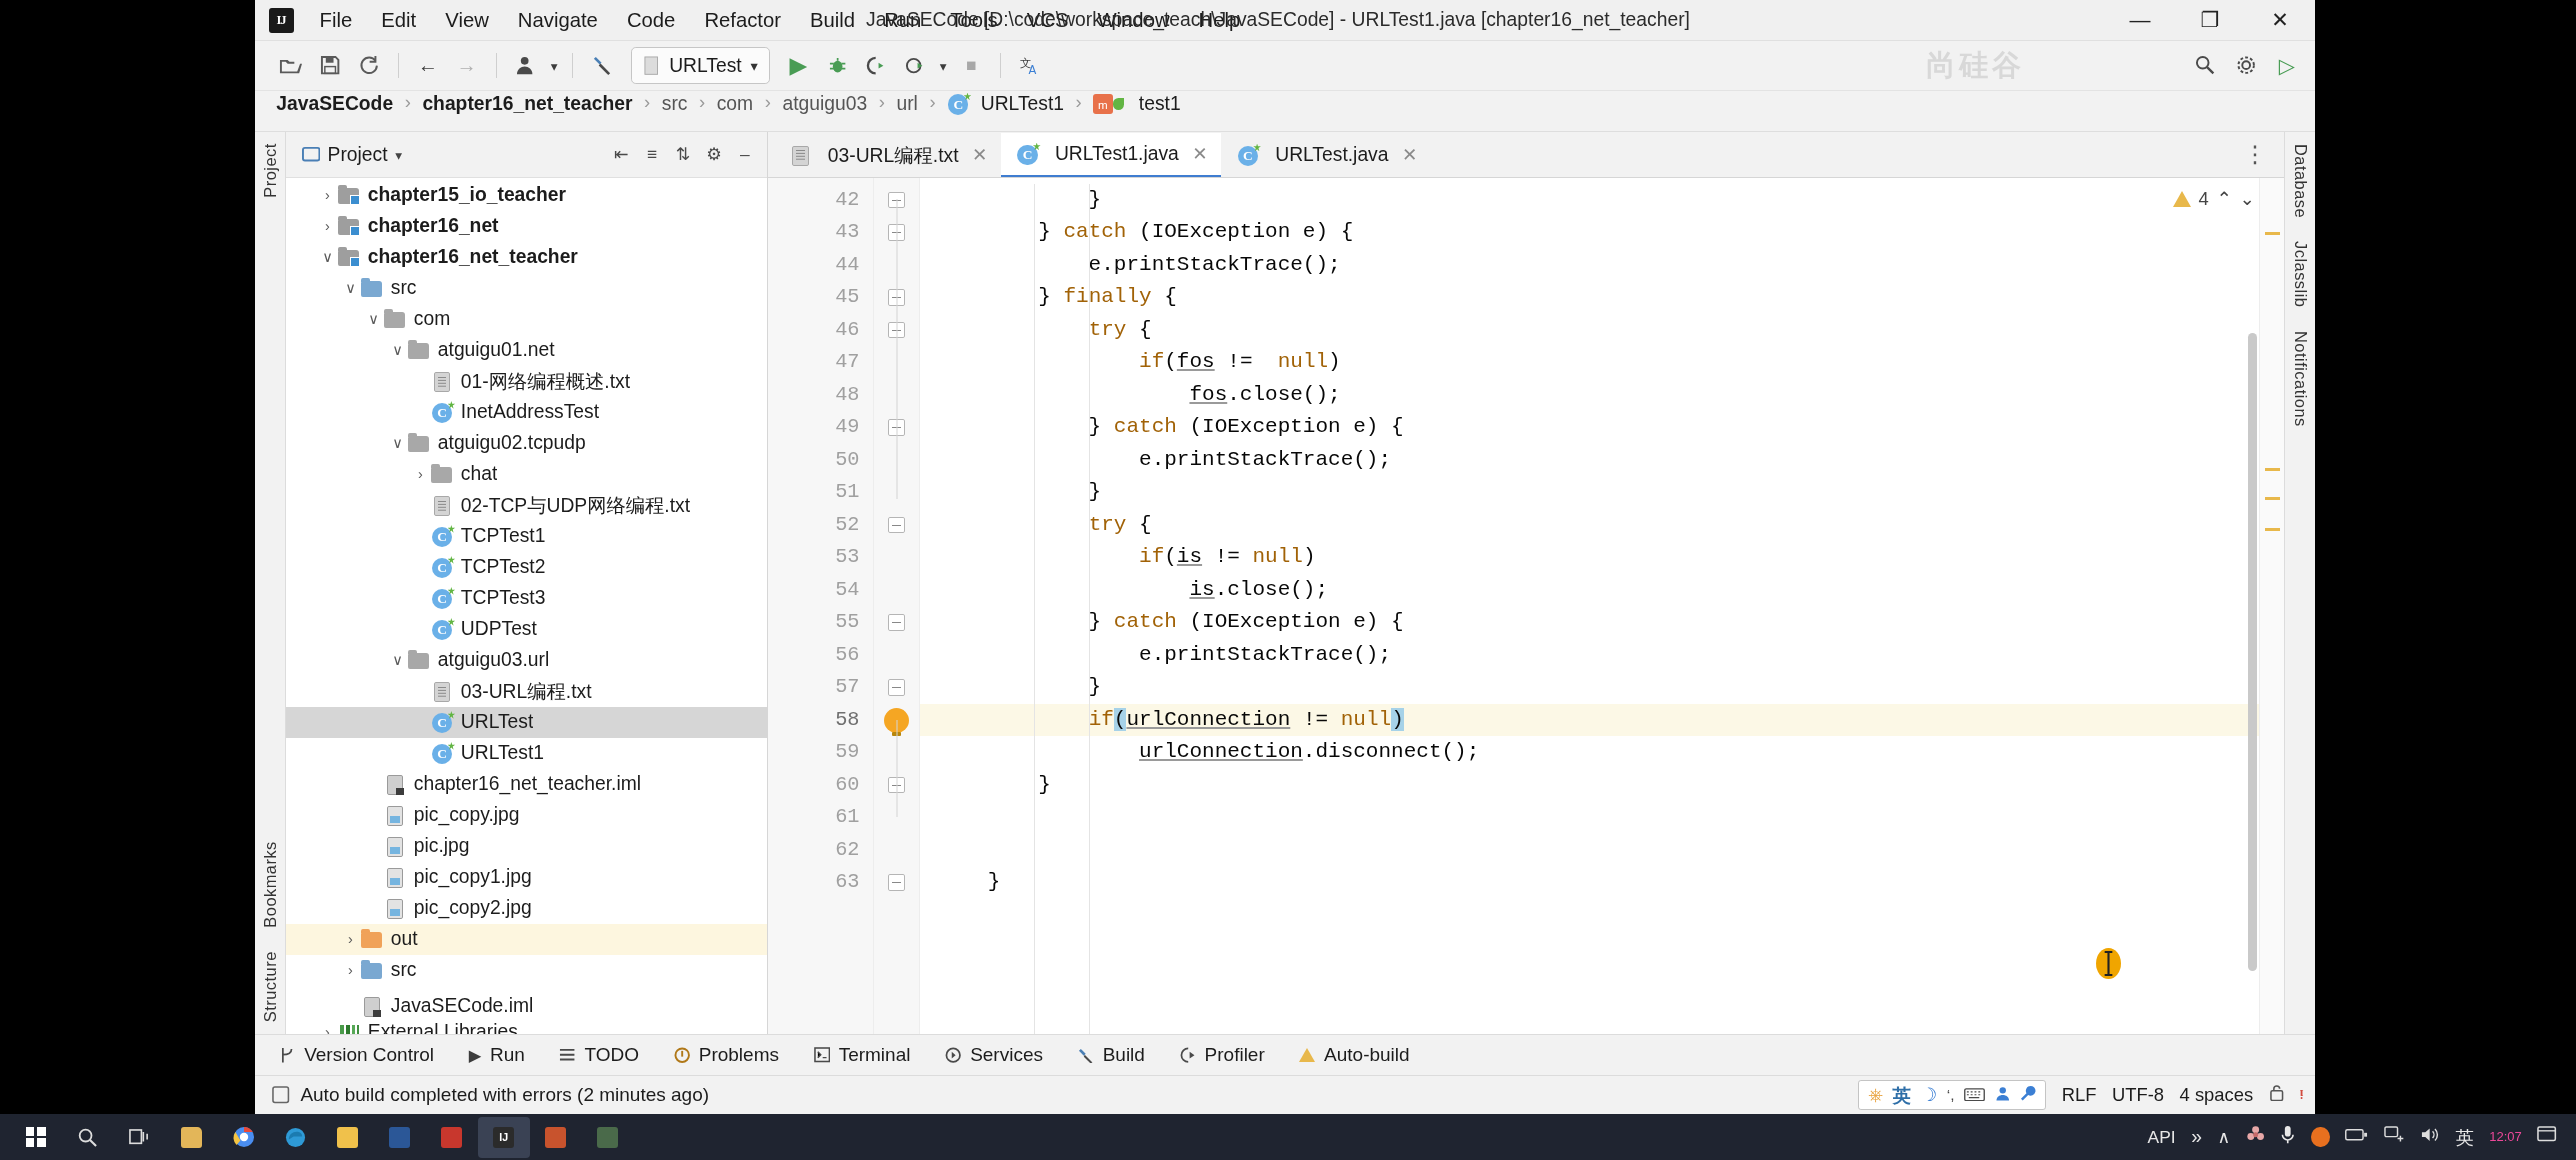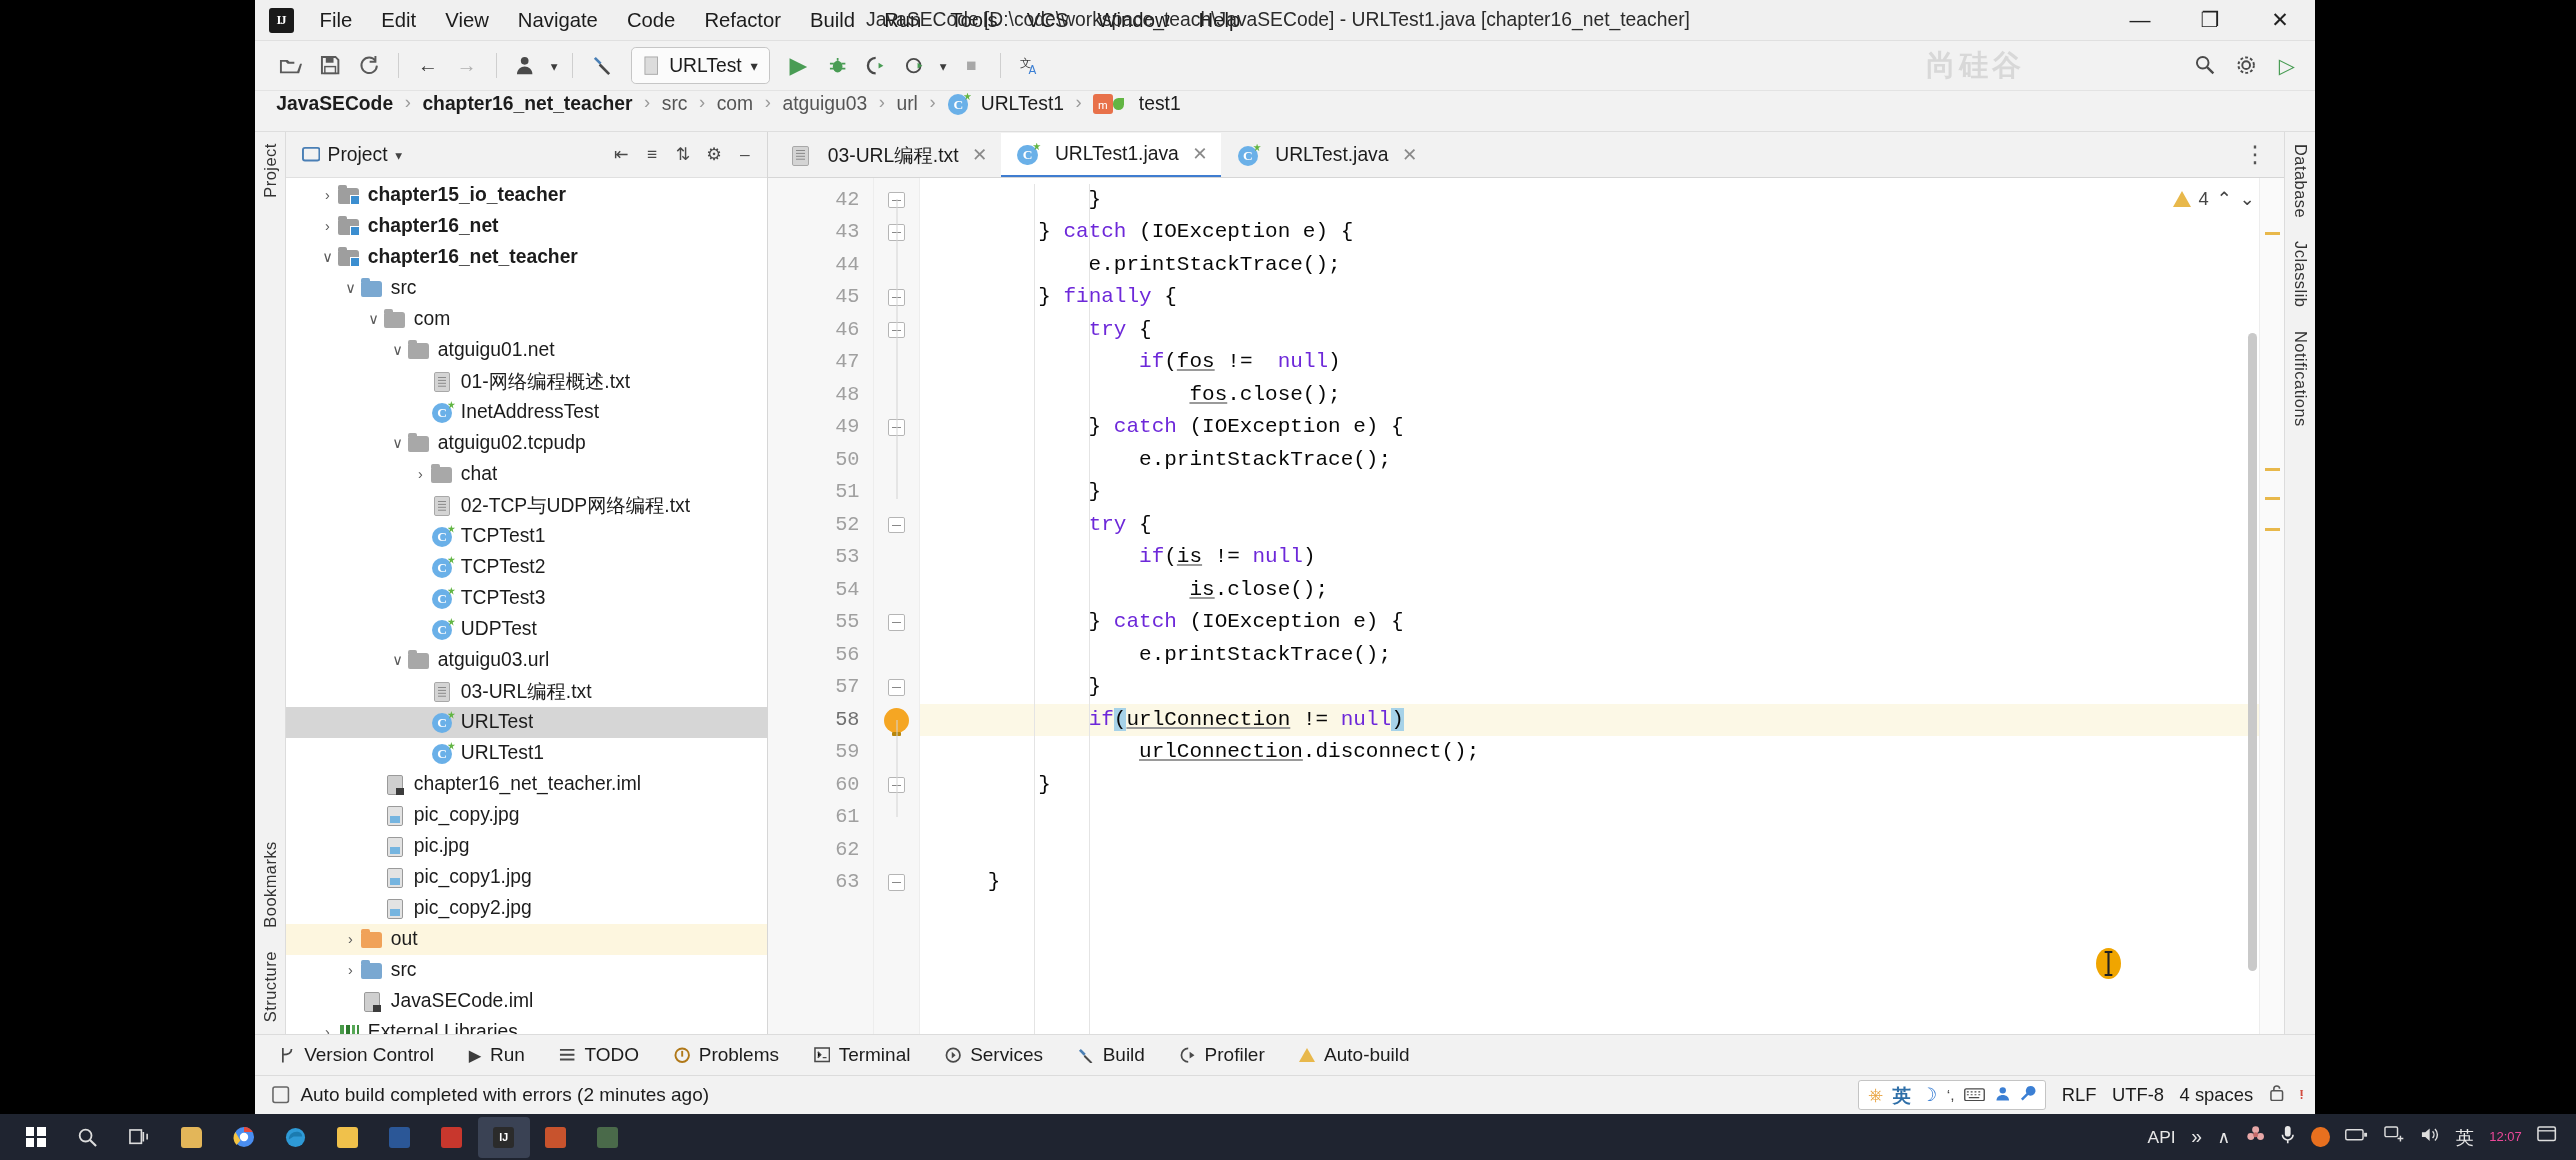--- a/index.html
+++ b/index.html
@@ -141,21 +141,21 @@
               border-radius:1.9px; position:relative; }
   .fold-box:after { content:""; position:absolute; left:2.9px; top:6.8px; width:8.7px; height:1px; background:#888; }
   .fold-line { position:absolute; left:50%; width:1px; background:#d4d4d4; transform:translateX(-50%); }
   .bulb { width:25px;height:25px;border-radius:50%;background:#f5a623;position:relative;margin:auto;}
   .bulb:after{content:"";position:absolute;left:7.7px;bottom:-3.9px;width:9.7px;height:4.8px;background:#b8860b;border-radius:1px;}
 
   .code { flex:1; position:relative; padding-top:5.8px; overflow:hidden;
           font-family:"Liberation Mono", monospace; font-size:21px; }
   .cline { height:32.5px; line-height:32.5px; white-space:pre; padding-left:17.4px; color:#080808; }
   .cline.hl { background:#fcf8e6; }
-  .kw { color:#6d28d9; font-weight:normal; }
+  .kw { color:#a16207; font-weight:normal; }
   .ul { text-decoration:underline; text-decoration-color:#9a9a9a; }
   .sel { background:#a6d2e8; }
   .indent-g { position:absolute; top:5.8px; bottom:0; width:1px; background:#e4e4e4; }
 
   .err-strip { position:absolute; right:0; top:0; bottom:0; width:25px; background:#fafafa;
                border-left:1px solid #ededed; }
   .warn-head { position:absolute; right:29px; top:9.7px; display:flex; align-items:center;
                gap:7.7px; font-size:18.4px; color:#444; }
   .warn-tri { width:0;height:0;border-left:9.7px solid transparent;border-right:9.7px solid transparent;
               border-bottom:16.4px solid #e8b84b; }
@@ -545,21 +545,21 @@
               </span>
               <span class="tlabel">out</span>
             </div>
             <div class="trow" style="padding-left: 54px;">
               <span class="arrow">›</span>
               <span class="ticon">
                 <span class="ic-folder"></span>
               </span>
               <span class="tlabel">src</span>
             </div>
-            <div class="trow" style="padding-left: 54px;">
+            <div class="trow" style="padding-left: 54px; align-items: flex-end;">
               <span class="arrow empty">·</span>
               <span class="ticon">
                 <span class="ic-iml"></span>
               </span>
               <span class="tlabel">JavaSECode.iml</span>
             </div>
             <div class="trow" style="padding-left: 31px;">
               <span class="arrow">›</span>
               <span class="ticon">
                 <span class="ic-lib"></span>

